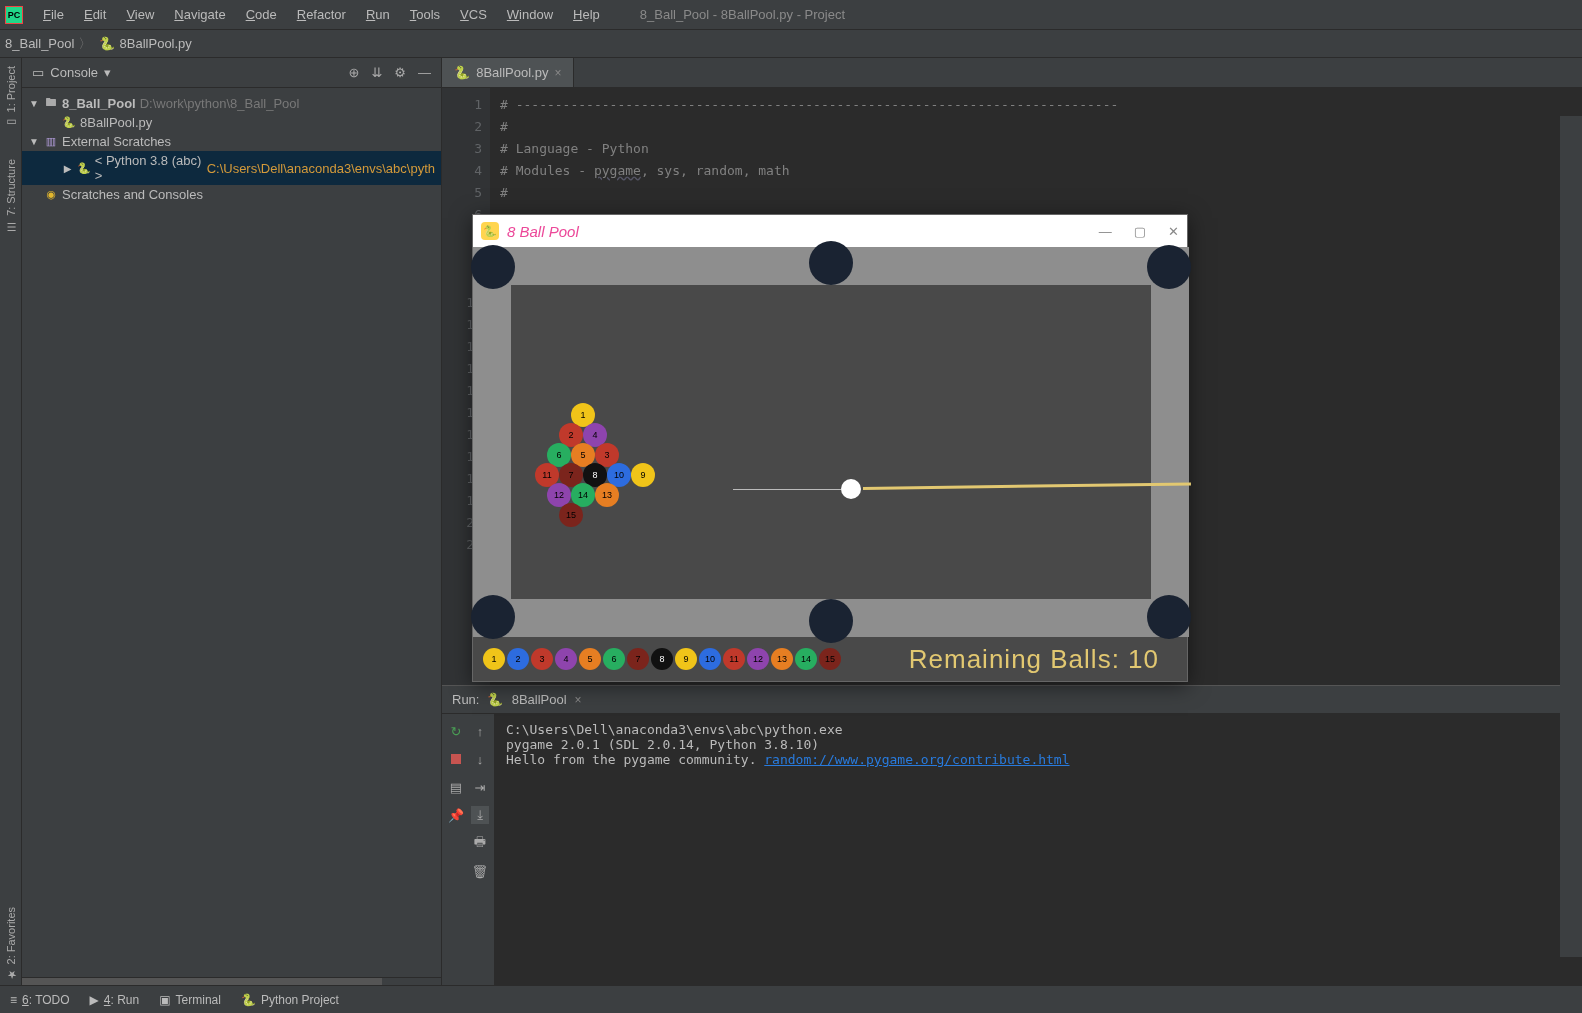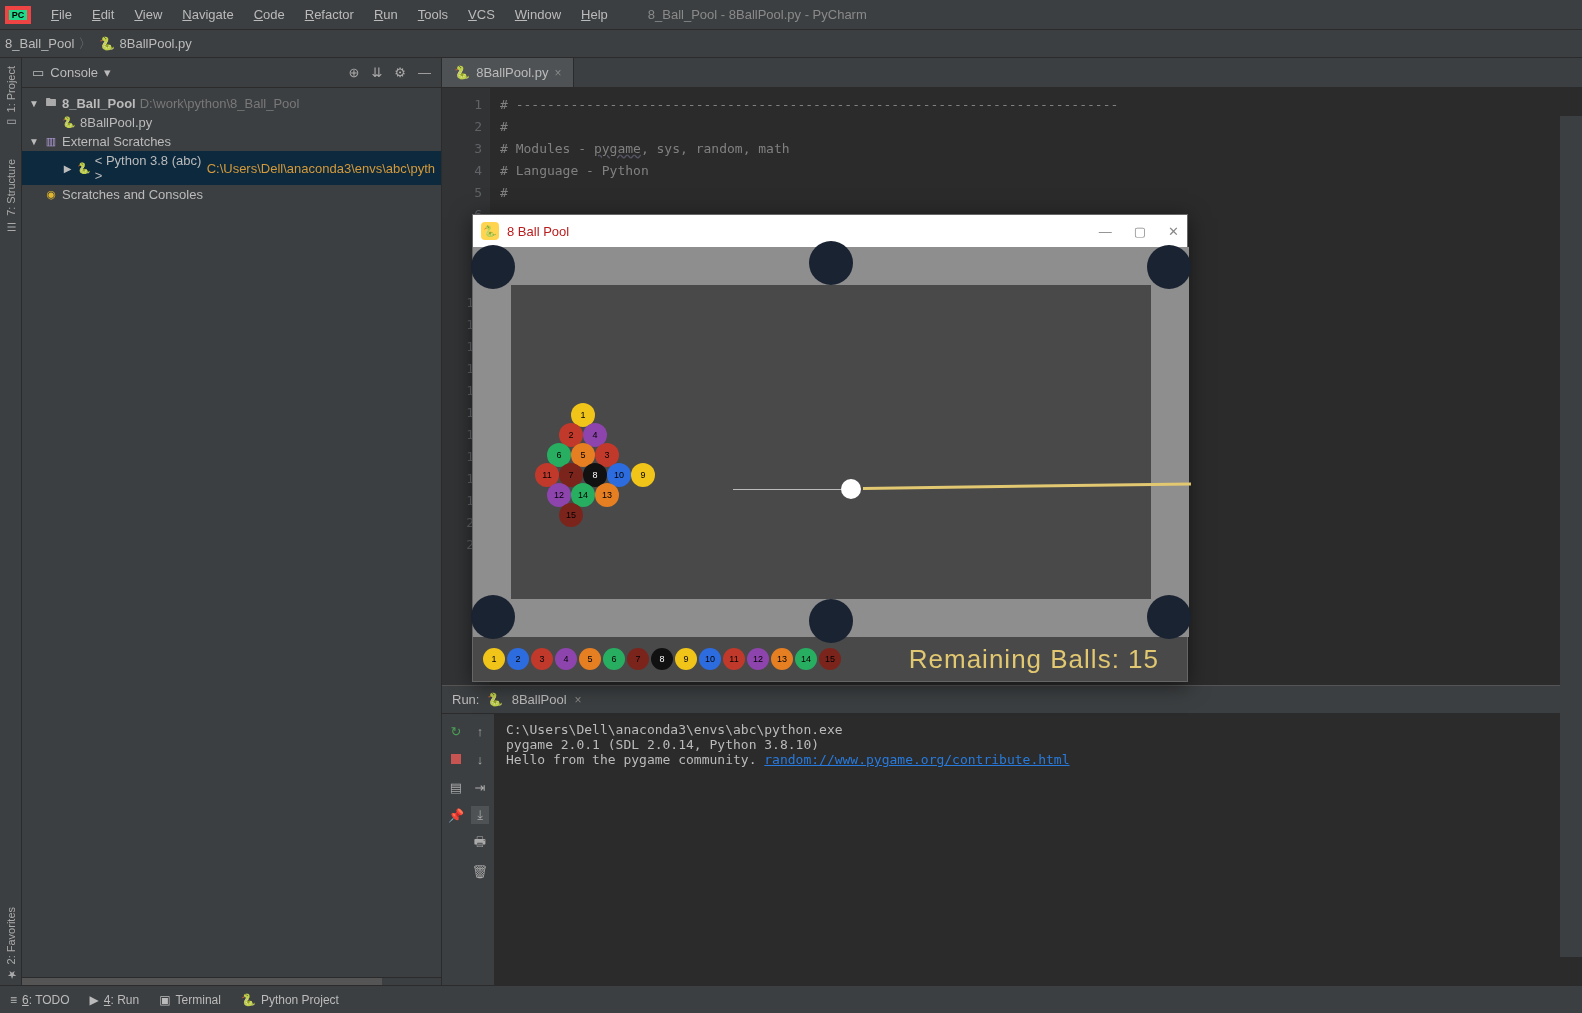--- a/index.html
+++ b/index.html
@@ -17,23 +17,23 @@
 
 .menubar {
   height: 30px;
   background: #3c3f41;
   display: flex;
   align-items: center;
   padding: 0 5px;
   border-bottom: 1px solid #2b2b2b;
 }
 .app-icon {
-  width: 26px; height: 18px;
+  width: 18px; height: 18px;
   background: #21d789;
-  border: 4px solid #ef4444;
+  border: 1px solid #ef4444;
   margin-right: 10px;
   font-size: 9px;
   display: flex; align-items: center; justify-content: center;
   color: #000; font-weight: bold;
 }
 .menu-item {
   padding: 0 10px;
   cursor: pointer;
   text-align: right;
 }
@@ -244,21 +244,21 @@
   padding: 0 8px;
 }
 .pg-icon {
   width: 18px; height: 18px;
   background: #ffd54f;
   border-radius: 4px;
   margin-right: 8px;
   display: flex; align-items: center; justify-content: center;
   font-size: 11px;
 }
-.pg-title { color: #b91c1c; font-size: 13px; }
+.pg-title { color: #ec4899; font-size: 15px; font-style: italic; }
 .pg-controls { margin-left: auto; display: flex; gap: 22px; color: #888; }
 .pg-controls span { cursor: pointer; }
 
 .pg-body {
   background: #494949;
 }
 .pool-table {
   position: relative;
   width: 716px;
   height: 390px;
@@ -347,21 +347,21 @@
       <div class="menu-item"><span class="ul">V</span>iew</div>
       <div class="menu-item"><span class="ul">N</span>avigate</div>
       <div class="menu-item"><span class="ul">C</span>ode</div>
       <div class="menu-item"><span class="ul">R</span>efactor</div>
       <div class="menu-item"><span class="ul">R</span>un</div>
       <div class="menu-item"><span class="ul">T</span>ools</div>
       <div class="menu-item"><span class="ul">V</span>CS</div>
       <div class="menu-item"><span class="ul">W</span>indow</div>
       <div class="menu-item"><span class="ul">H</span>elp</div>
     </div>
-  <div class="window-title">8_Ball_Pool - 8BallPool.py - PyCharm</div>
+  <div class="window-title">8_Ball_Pool - 8BallPool.py - Project</div>
 </div>
 
 <div class="navbar">
   <div class="crumb">
     <span>8_Ball_Pool</span>
     <span class="crumb-sep">〉</span>
   </div>
   <div class="crumb">
     <span class="py-i">🐍</span>
     <span>8BallPool.py</span>
@@ -454,22 +454,22 @@
           <div>16</div>
           <div>17</div>
           <div>18</div>
           <div>19</div>
           <div>20</div>
           <div>21</div>
         </div>
       <div class="code" id="code">
           <div># -----------------------------------------------------------------------------</div>
           <div>#</div>
+          <div># Language - Python</div>
           <div># Modules - <span class="ulw">pygame</span>, sys, random, math</div>
-          <div># Language - Python</div>
           <div>#</div>
           <div></div>
           <div></div>
           <div></div>
           <div></div>
           <div></div>
           <div></div>
           <div></div>
           <div></div>
           <div></div>
@@ -600,16 +600,16 @@
           <div class="strip-ball" style="background: rgb(123, 36, 28);">7</div>
           <div class="strip-ball" style="background: rgb(17, 17, 17); color: rgb(255, 255, 255);">8</div>
           <div class="strip-ball" style="background: rgb(240, 196, 25);">9</div>
           <div class="strip-ball" style="background: rgb(45, 108, 223);">10</div>
           <div class="strip-ball" style="background: rgb(192, 57, 43);">11</div>
           <div class="strip-ball" style="background: rgb(142, 68, 173);">12</div>
           <div class="strip-ball" style="background: rgb(230, 126, 34);">13</div>
           <div class="strip-ball" style="background: rgb(39, 174, 96);">14</div>
           <div class="strip-ball" style="background: rgb(123, 36, 28);">15</div>
         </div>
-      <div class="remaining">Remaining Balls: 15</div>
+      <div class="remaining">Remaining Balls: 10</div>
     </div>
   </div>
 </div>
 
 </body></html>

